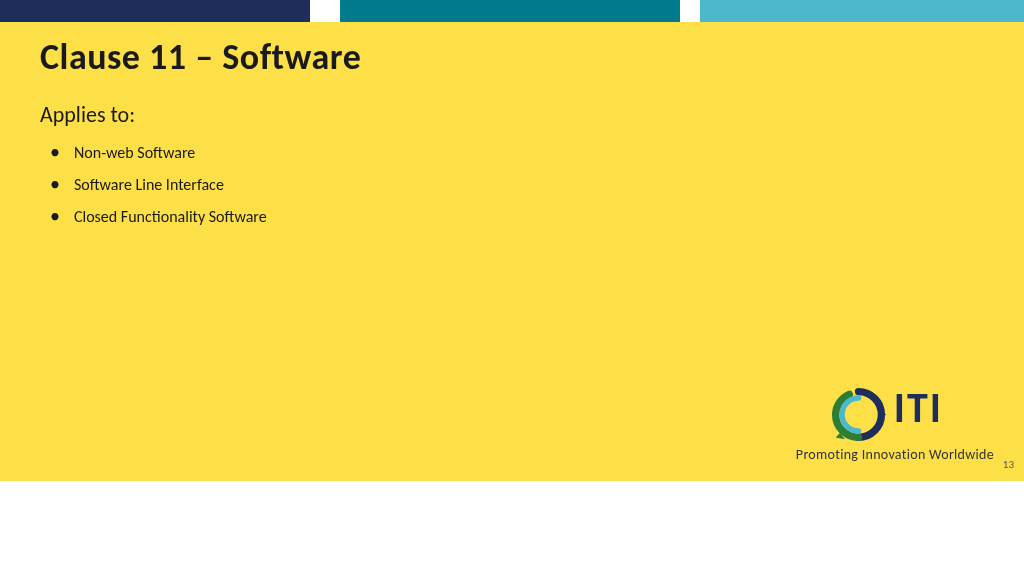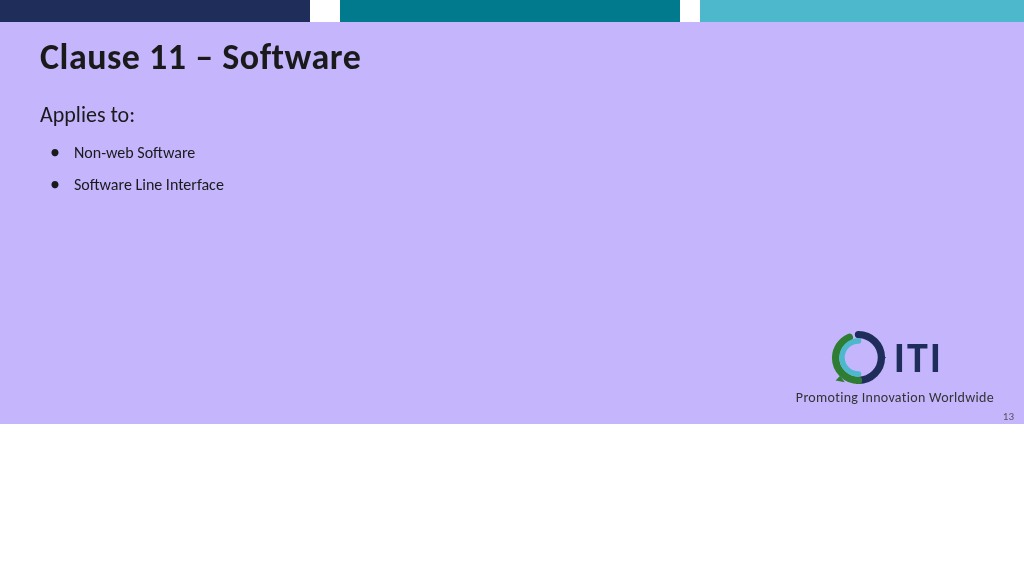--- a/index.html
+++ b/index.html
@@ -12,22 +12,22 @@
       width: 1024px;
       height: 576px;
       background: #ffffff;
       font-family: 'Segoe UI', Calibri, Arial, sans-serif;
       overflow: hidden;
       position: relative;
     }
 
     .slide-container {
       width: 1024px;
-      height: 424px;
-      background: #c4b5fd;
+      height: 481px;
+      background: #fde047;
       position: relative;
     }
 
     
     .top-bar {
       position: absolute;
       top: 0;
       left: 0;
       width: 100%;
       height: 22px;
@@ -113,21 +113,20 @@
       position: absolute;
       bottom: 18px;
       right: 30px;
       display: flex;
       flex-direction: column;
       align-items: center;
     }
 
     .logo-graphic {
       display: flex;
-      align-items: center;
       gap: 8px;
       margin-bottom: 4px;
     }
 
     .iti-icon {
       width: 55px;
       height: 55px;
     }
 
     .iti-text {
@@ -142,21 +141,21 @@
       font-size: 14px;
       color: #333;
       text-align: center;
       letter-spacing: 0.3px;
       padding-left: 16px;
     }
 
     
     .page-number {
       position: absolute;
-      bottom: 1px;
+      bottom: 10px;
       right: 10px;
       font-size: 11px;
       color: #555;
     }
   </style>
 </head>
 <body>
 
 <div class="slide-container">
 
@@ -167,20 +166,21 @@
     <div class="bar-gap2"></div>
     <div class="bar-light-blue"></div>
   </div>
 
   <div class="content">
     <h1 class="slide-title">Clause 11 – Software</h1>
     <p class="applies-label">Applies to:</p>
     <ul class="bullet-list">
       <li>Non-web Software</li>
       <li>Software Line Interface</li>
+      <li>Closed Functionality Software</li>
     </ul>
   </div>
 
   <div class="logo-area">
     <div class="logo-graphic">
 
       <svg class="iti-icon" viewBox="0 0 60 60" xmlns="http://www.w3.org/2000/svg">
 
         <path d="M30 5 A25 25 0 0 1 55 30 A25 25 0 0 1 30 55" fill="none" stroke="#1e2d5a" stroke-width="8" stroke-linecap="round"></path>
 

